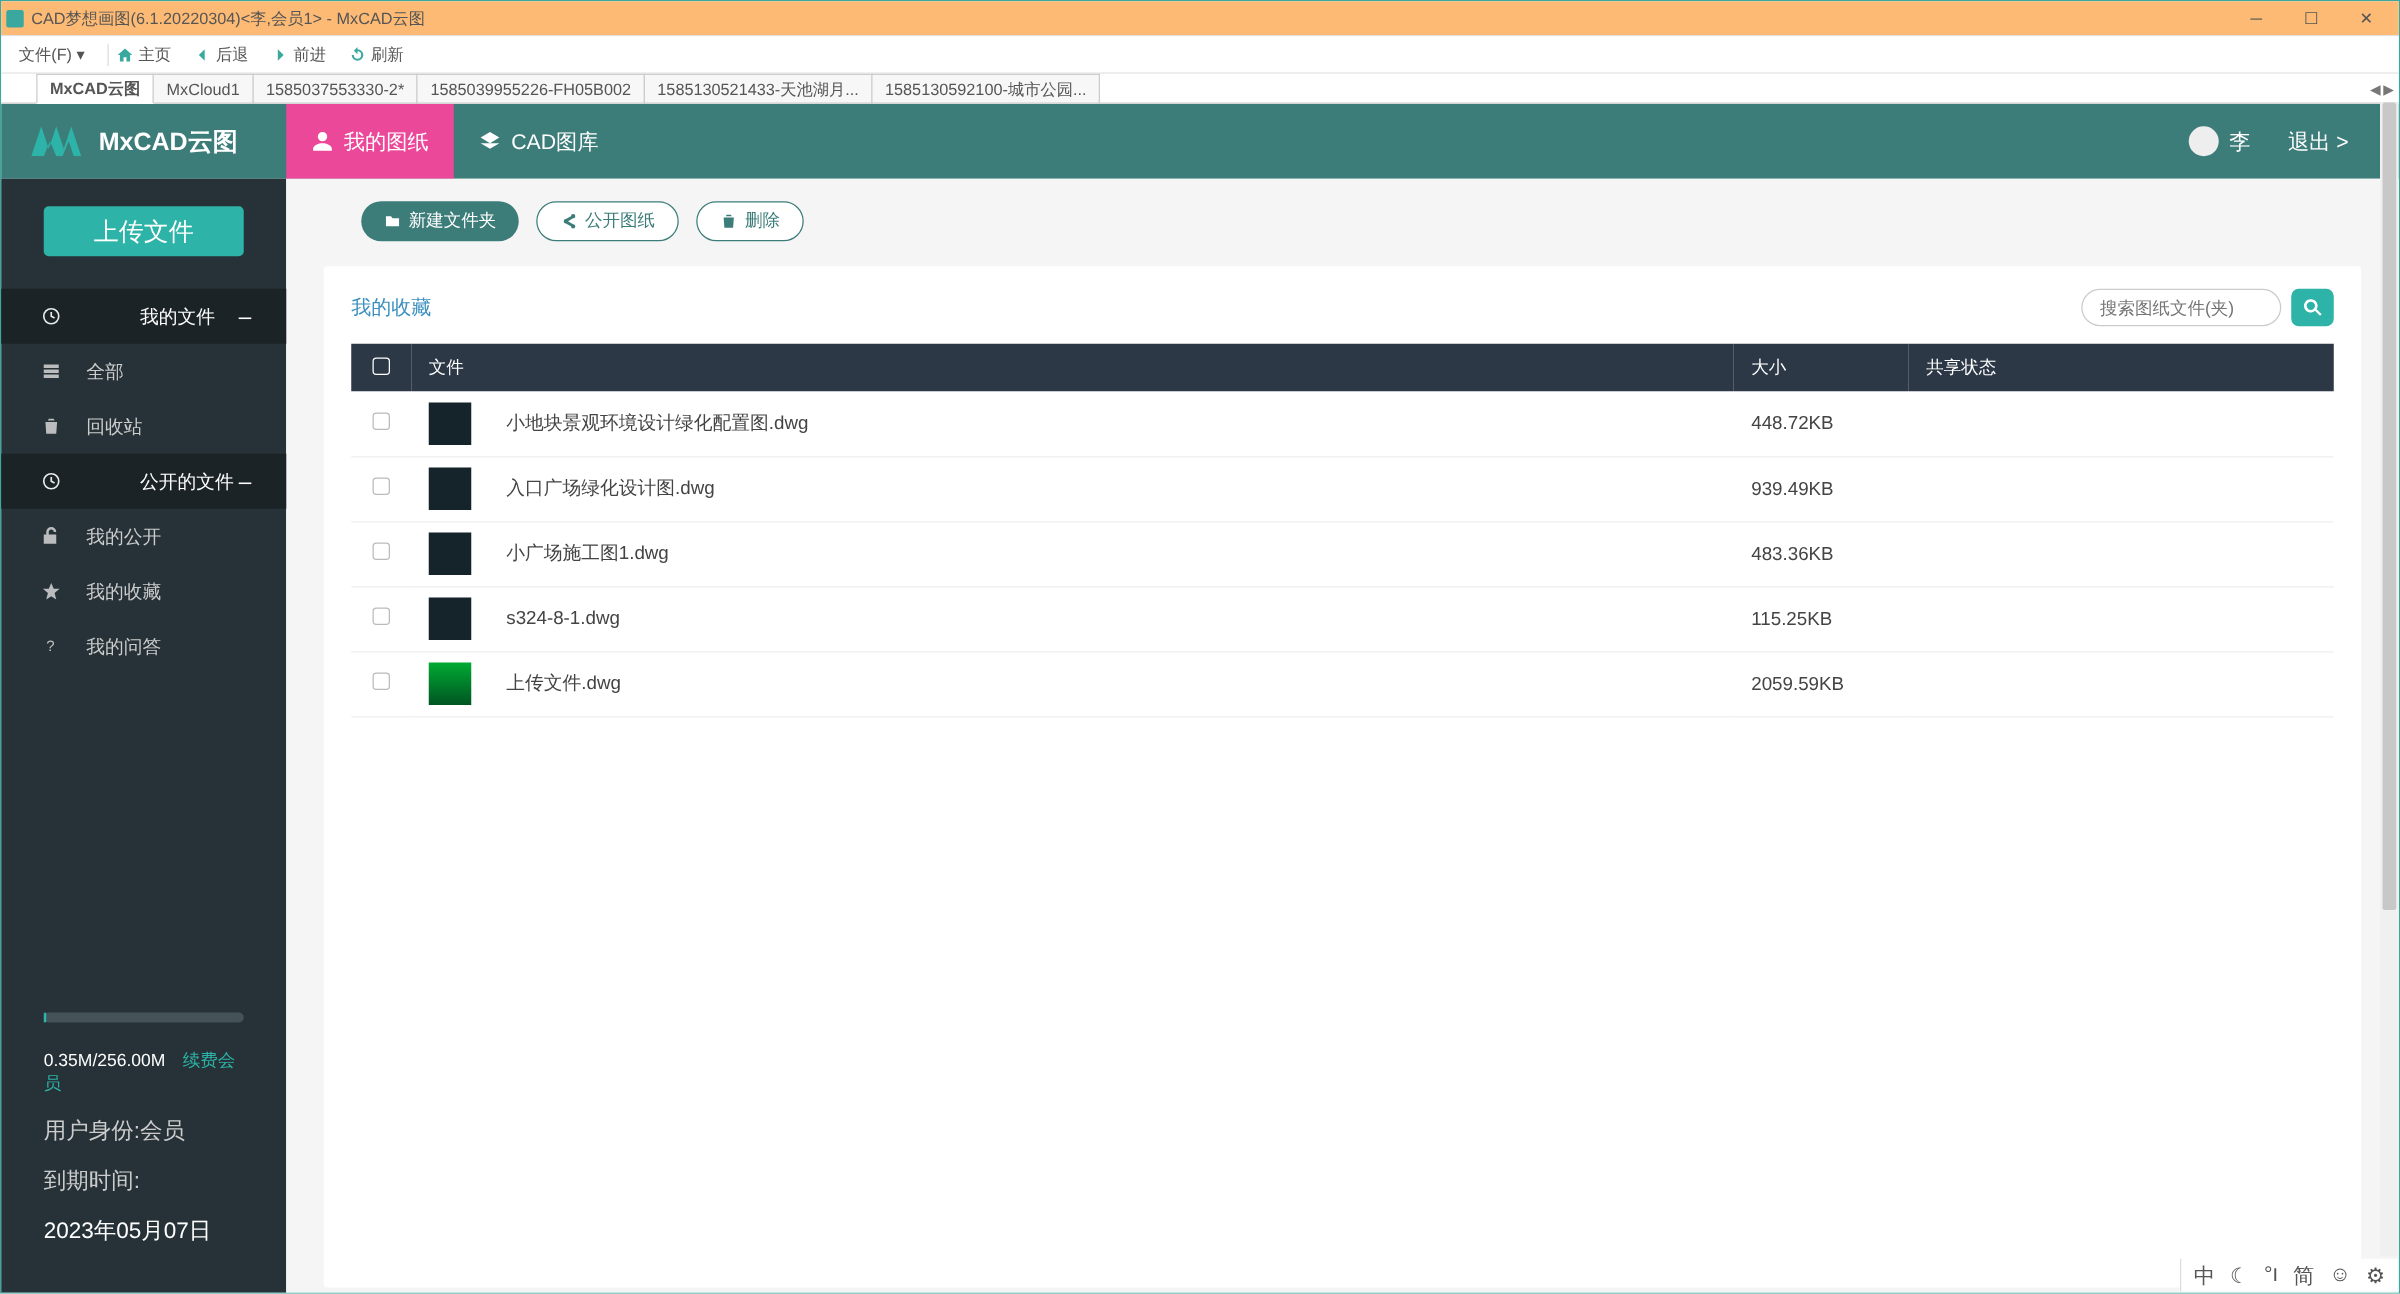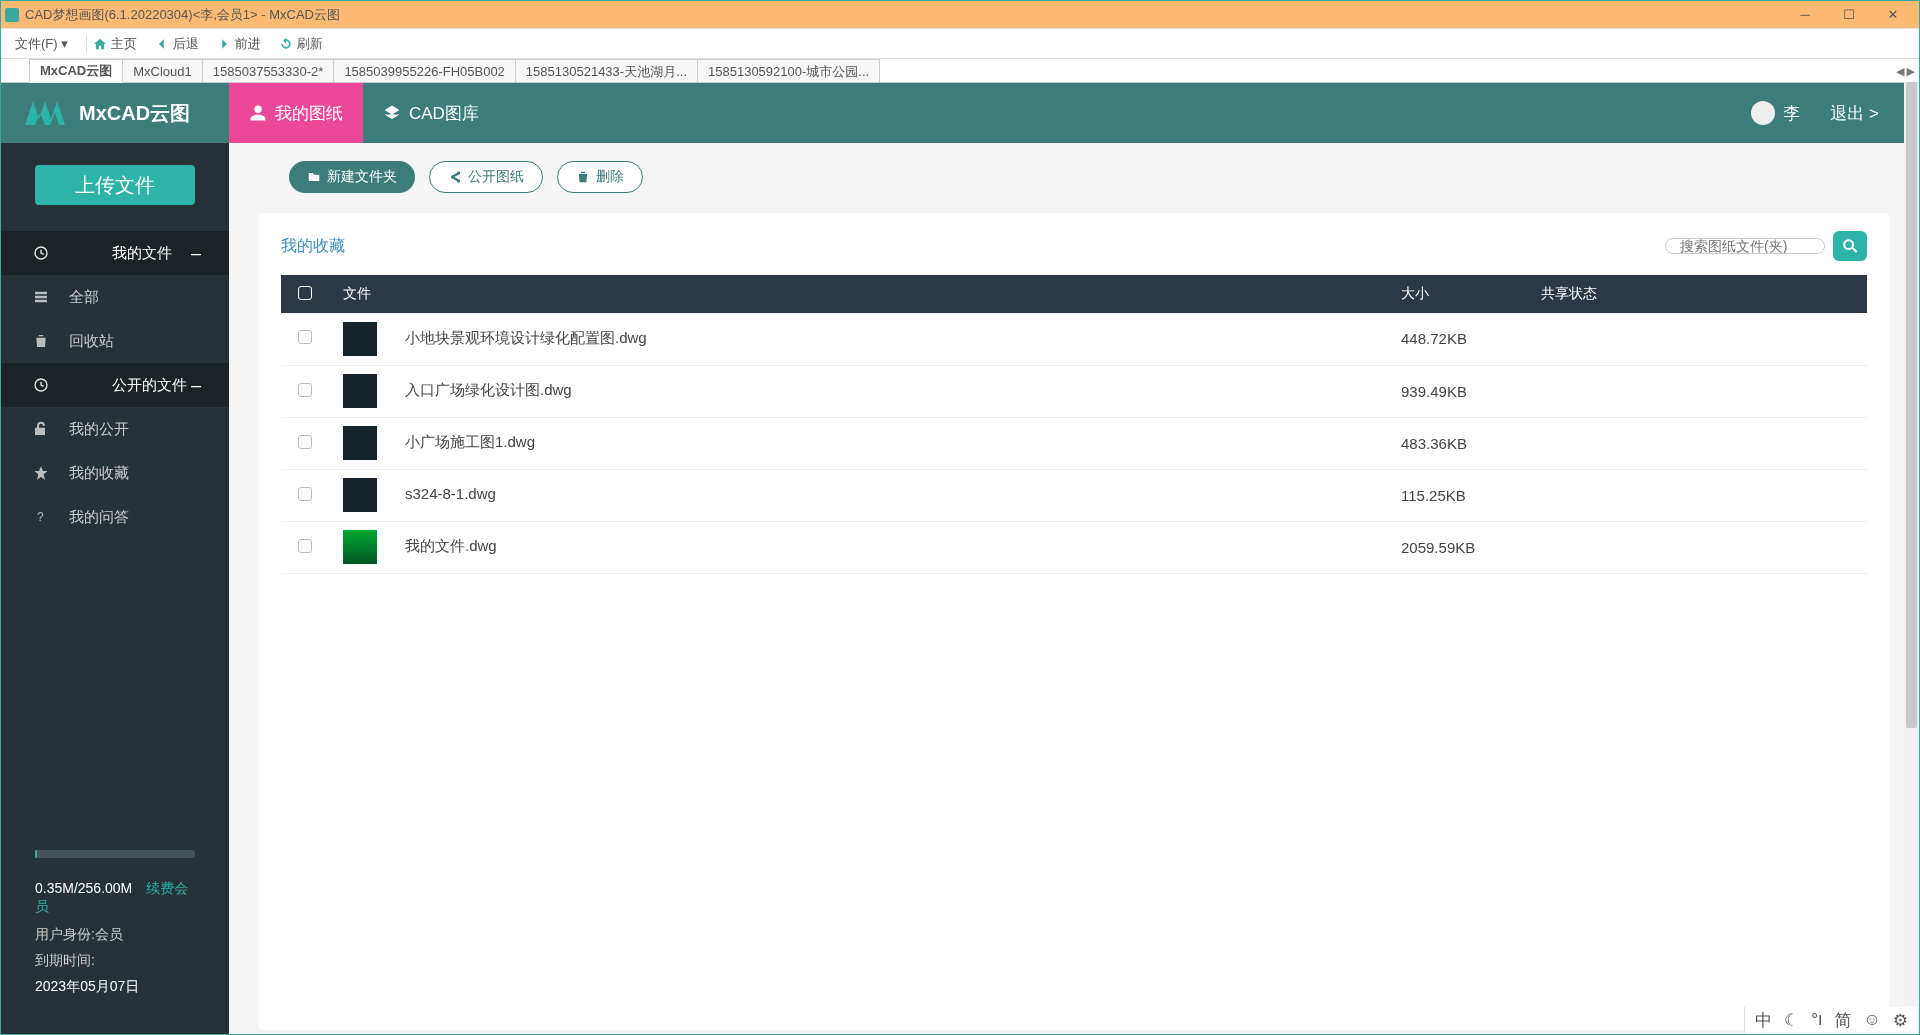--- a/index.html
+++ b/index.html
@@ -46,35 +46,35 @@
     .side-item.top { background:#1b2327; color:#fff;gap:43px;}
     .side-item.sub { padding-left:32px;}
     .side-item .collapse { position:absolute; right:28px; font-size:18px;}
     .side-icon { width:16px; height:16px; margin-right:20px; opacity:.9;}
     .side-spacer { flex:1;}
     .side-storage { padding:0 34px 30px;}
     .bar { height:8px; background:#455359; border-radius:4px; margin-bottom:22px; position:relative;}
     .bar-fill { position:absolute; left:0; top:0; bottom:0; width:1%; background:#2db3a7; border-radius:4px;}
     .store-row { font-size:14px; color:#fff; margin-bottom:10px;}
     .renew { color:#2db3a7; margin-left:10px; cursor:pointer;}
-    .muted { color:#ccc; font-size:14px; margin-bottom:8px;}
+    .muted { color:#ccc; font-size:18px; margin-bottom:8px;margin-top:16px;}
     
     .content { flex:1; background:#f5f5f5; padding:18px 30px 4px; min-width:0; display:flex; flex-direction:column;}
     .action-row { display:flex; gap:14px; margin-bottom:20px; padding-left:30px;}
     .pill { height:32px; border-radius:16px; display:flex; align-items:center; padding:0 18px; font-size:14px; cursor:pointer;}
     .pill .p-icon { width:14px; height:14px; margin-right:6px;}
     .pill.solid { background:#3c7d7a; color:#fff;}
     .pill.solid .p-icon { fill:#fff;}
     .pill.outline { background:#fff; color:#3c7d7a; border:1px solid #3c7d7a;}
     .pill.outline .p-icon { fill:#3c7d7a;}
     .panel { background:#fff; border-radius:3px; padding:18px 22px 0; flex:1; min-height:0; display:flex; flex-direction:column;}
     .panel-top { display:flex; align-items:center; margin-bottom:14px;}
     .breadcrumb { color:#3a8fbf; font-size:16px;}
     .search-wrap { margin-left:auto; display:flex; align-items:center;}
-    .search-input { height:16px; width:160px; border:1px solid #ccc; border-radius:15px; padding:0 14px; font-size:14px; outline:none; color:#b91c1c;}
+    .search-input { height:30px; width:160px; border:1px solid #ccc; border-radius:15px; padding:0 14px; font-size:14px; outline:none; color:#b91c1c;}
     .search-btn { width:34px; height:30px; background:#2db3a7; border-radius:6px; margin-left:8px; display:flex; align-items:center; justify-content:center; cursor:pointer;}
     .search-btn svg { fill:#fff;}
     
     table { width:100%; border-collapse:collapse; }
     thead { background:#2d3846; color:#fff; }
     th, td { text-align:left; font-weight:normal;}
     th { height:38px; padding-left:14px; font-size:14px;}
     th.chk, td.chk { width:48px; text-align:center; padding-left:0;}
     th.size, td.size { width:140px;}
     th.share, td.share { width:340px;}
@@ -308,21 +308,21 @@
                   <td class="share"></td>
                 </tr>
                 <tr>
                   <td class="chk"><span class="chkbox"></span></td>
                   <td><span class="thumb"></span><span>s324-8-1.dwg</span></td>
                   <td class="size">115.25KB</td>
                   <td class="share"></td>
                 </tr>
                 <tr>
                   <td class="chk"><span class="chkbox"></span></td>
-                  <td><span class="thumb green"></span><span>我的文件.dwg</span></td>
+                  <td><span class="thumb green"></span><span>上传文件.dwg</span></td>
                   <td class="size">2059.59KB</td>
                   <td class="share"></td>
                 </tr>
               </tbody>
           </table>
         </div>
       </div>
     </div>
   </div>
 

